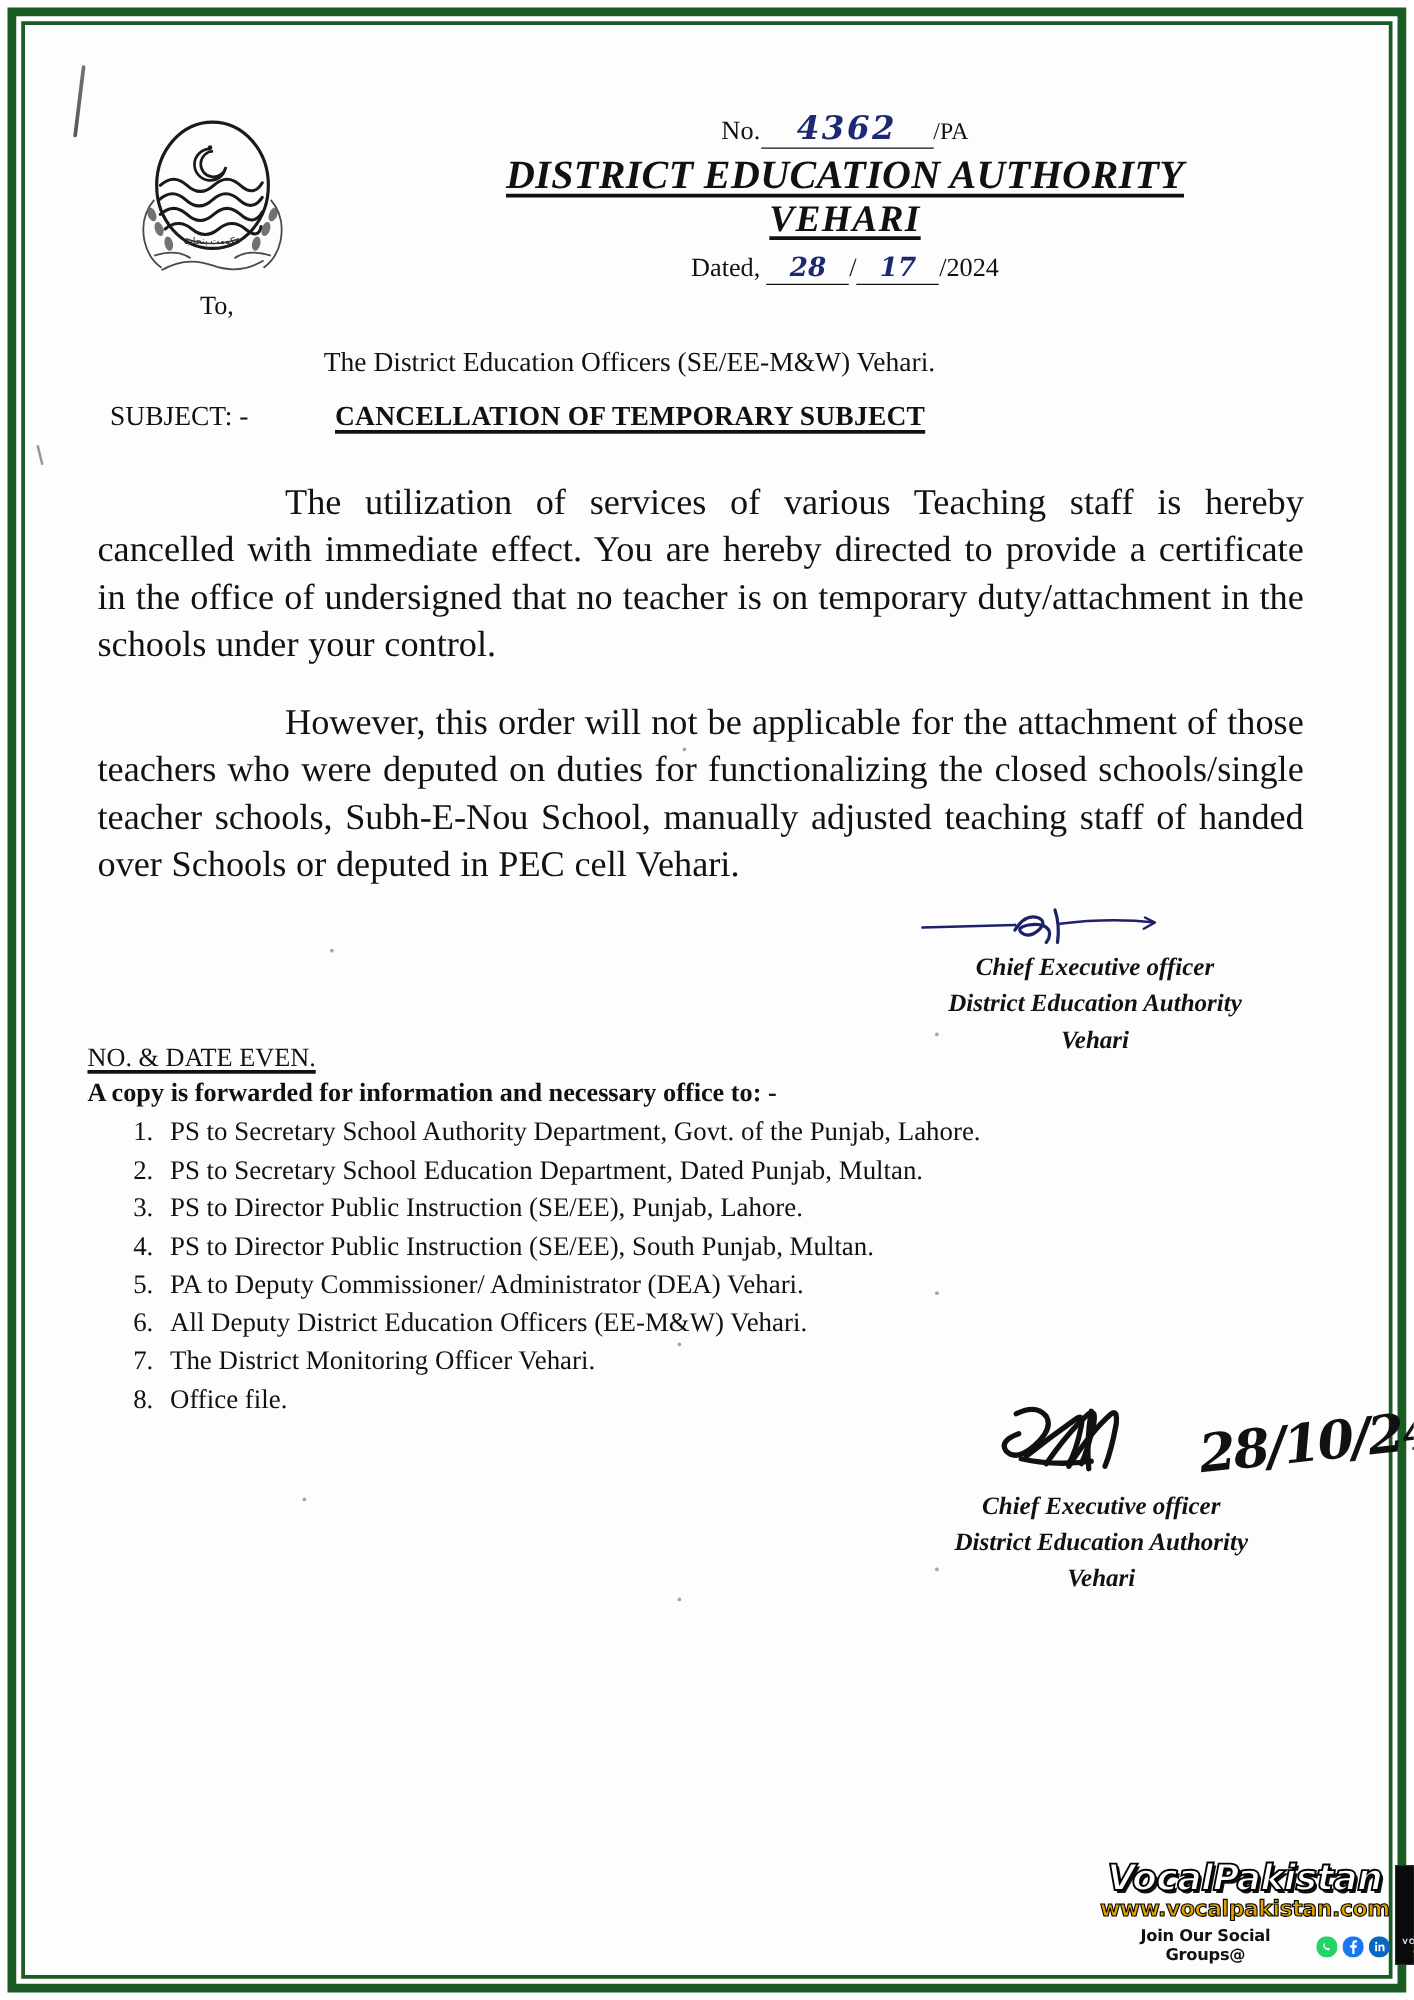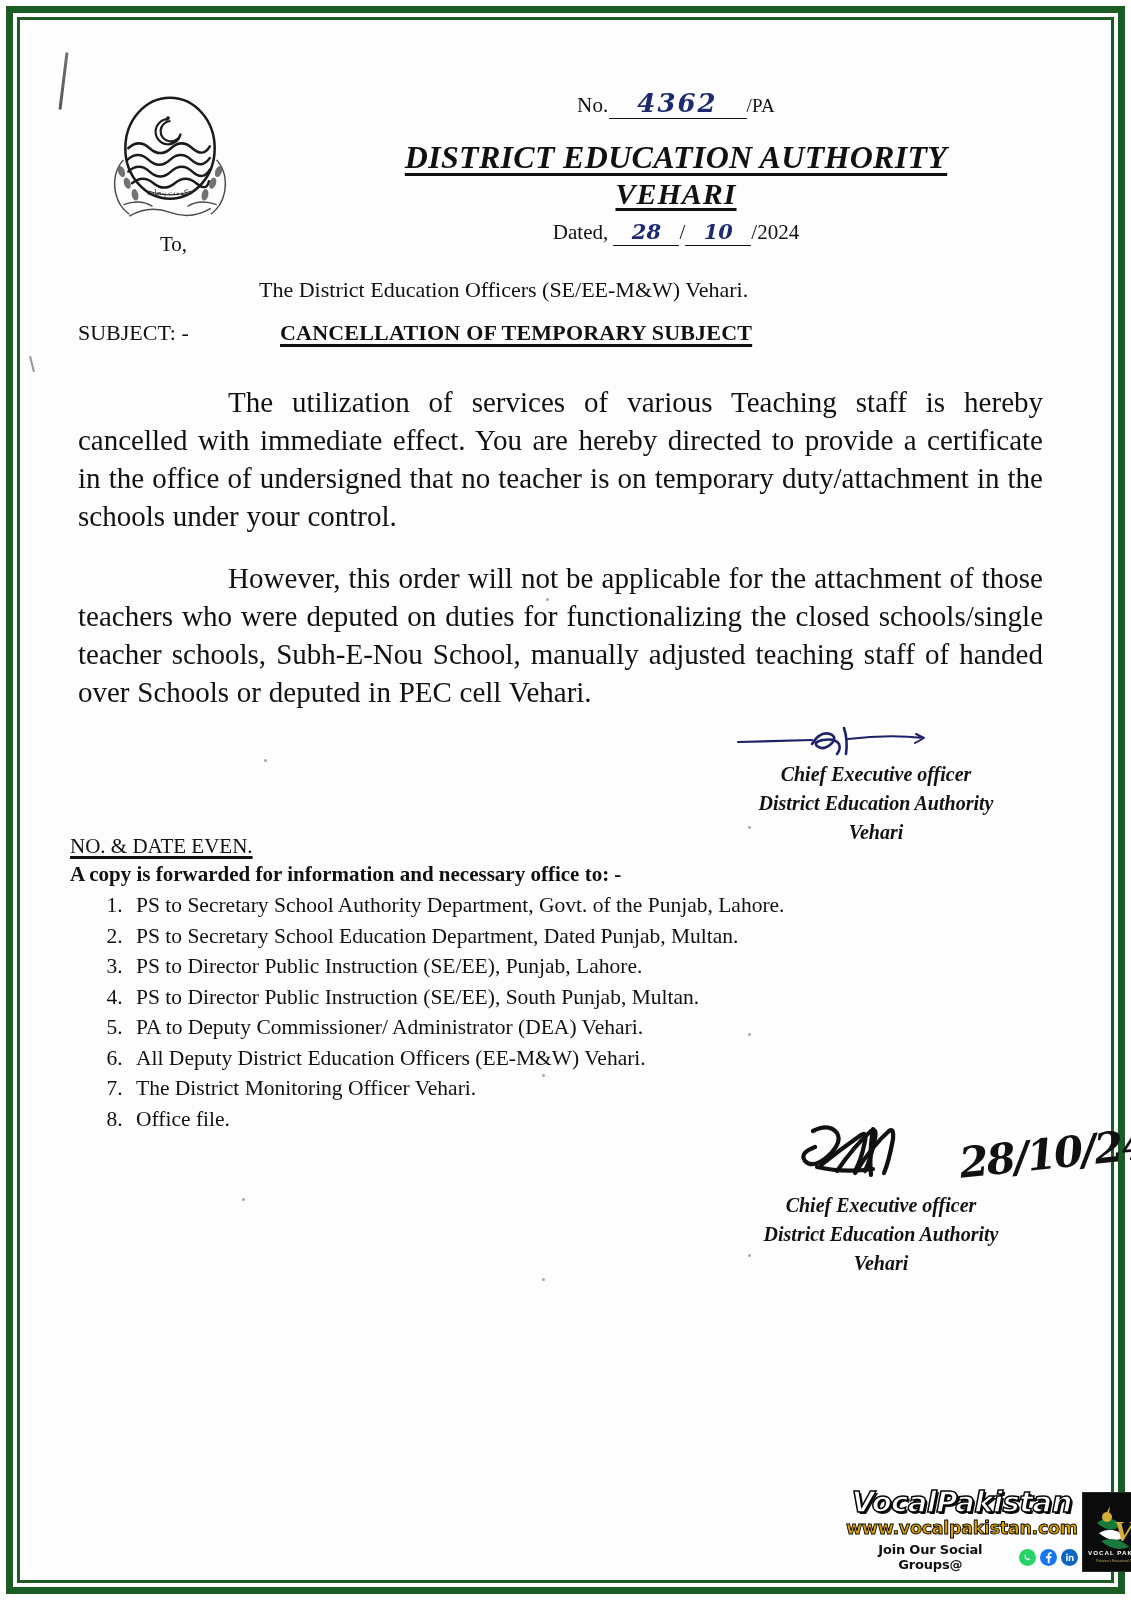--- a/index.html
+++ b/index.html
@@ -77,21 +77,21 @@
   .head-right {
     position: absolute;
     left: 300px;
     top: 62px;
     width: 700px;
     text-align: center;
   }
   .no-line {
     font-size: 21px;
     letter-spacing: .2px;
-    margin-bottom: 20px;
+    margin-bottom: 2px;
     white-space: nowrap;
   }
   .no-blank {
     display: inline-block;
     min-width: 138px;
     border-bottom: 1.6px solid #111;
     text-align: center;
     vertical-align: baseline;
   }
   .hand {
@@ -154,26 +154,25 @@
   .addressee {
     position: absolute;
     left: 233px;
     top: 251px;
     font-size: 22px;
   }
 
   
   .subject-row {
     position: absolute;
-    left: 52px;
+    left: 62px;
     top: 294px;
     width: 960px;
     display: flex;
     align-items: flex-end;
-    gap: 22px;
   }
   .subject-label {
     font-size: 22px;
     width: 180px;
     flex: 0 0 180px;
   }
   .subject-value {
     font-size: 22px;
     font-weight: bold;
     letter-spacing: .2px;
@@ -288,21 +287,21 @@
   
   .footer-brand {
     position: absolute;
     left: 820px;
     top: 1462px;
     width: 255px;
     display: flex;
     align-items: flex-end;
     gap: 4px;
   }
-  .brand-text { text-align: center; }
+  .brand-text { text-align: center; margin-left: 34px; }
   .brand-title {
     font-family: "DejaVu Sans", sans-serif;
     font-size: 29px;
     font-weight: bold;
     font-style: italic;
     color: #ffffff;
     -webkit-text-stroke: 1.5px #000;
     text-shadow: 2px 2px 0 #111;
     letter-spacing: -.5px;
     line-height: 1;
@@ -391,21 +390,21 @@
     <div class="head-right">
       <div class="no-line">
         <span>No.</span><span class="no-blank"><span class="hand">4362</span></span><span class="pa-suffix">/PA</span>
       </div>
 
       <div class="org-title">DISTRICT EDUCATION AUTHORITY</div>
       <div class="org-city">VEHARI</div>
 
       <div class="dated-line">
         <span>Dated,</span>
-        <span class="d-blank"><span class="d-hand">28</span></span><span>/</span><span class="d-blank"><span class="d-hand">10</span></span><span>/2024</span>
+        <span class="d-blank"><span class="d-hand">28</span></span><span>/</span><span class="d-blank"><span class="d-hand">17</span></span><span>/2024</span>
       </div>
     </div>
   </div>
 
   <div class="to-label">To,</div>
   <div class="addressee">The District Education Officers (SE/EE-M&amp;W) Vehari.</div>
 
   <div class="subject-row">
     <div class="subject-label">SUBJECT: -</div>
     <div class="subject-value">CANCELLATION OF TEMPORARY SUBJECT</div>

